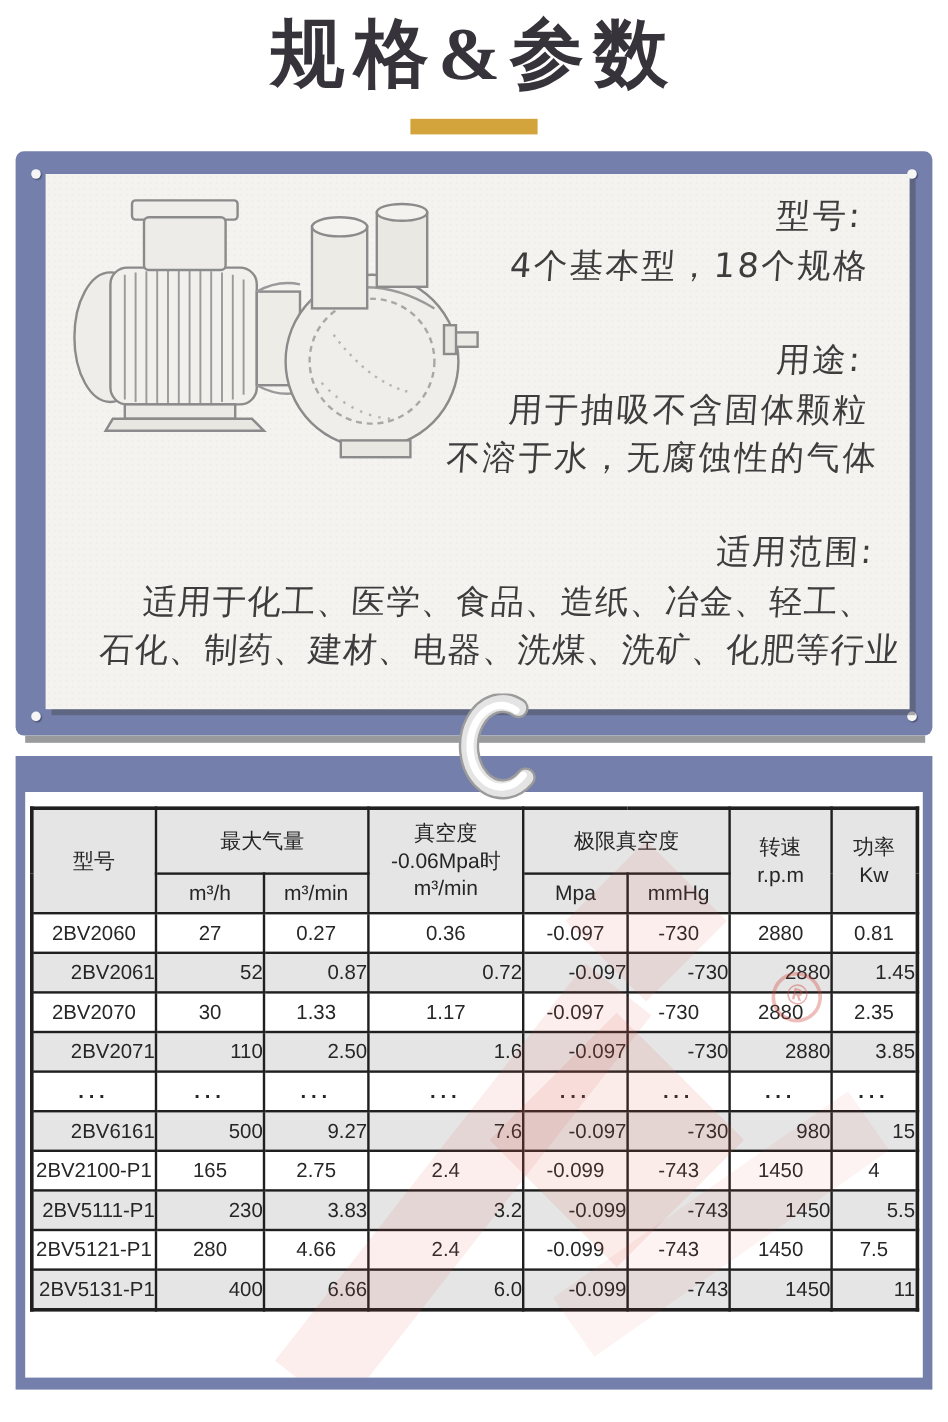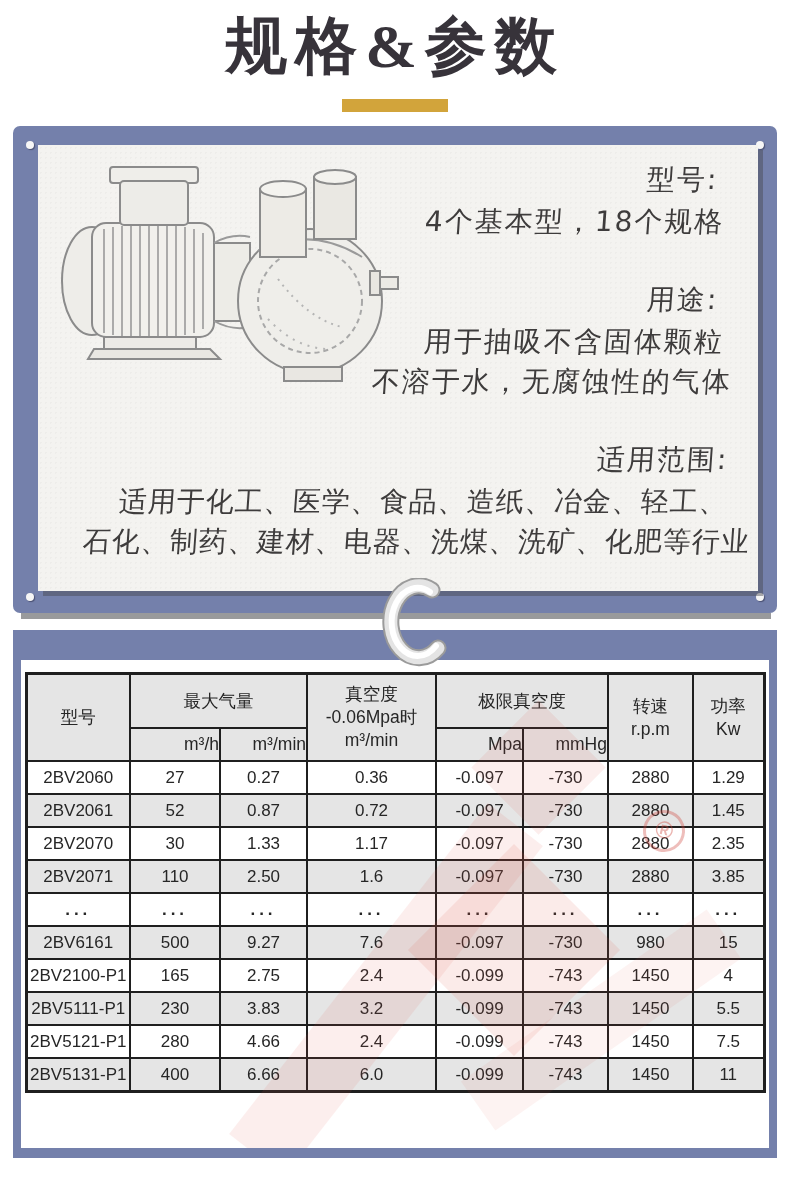--- a/index.html
+++ b/index.html
@@ -57,23 +57,23 @@
     margin:12px auto 0 auto;border-collapse:collapse;width:738px;
     font-size:17px;color:#262626;text-align:center;table-layout:fixed;
   }
   table.spec,table.spec th,table.spec td{border:2px solid #1f1f1f;}
   table.spec{border-width:3px;}
   table.spec th{
     background:rgba(25,25,30,.115);font-weight:400;font-size:17.5px;
     white-space:pre-line;line-height:1.3;padding:2px 0;
   }
   thead tr.h1 th{height:48px;}
-  thead tr.h2 th{height:27px;text-align:right;}
+  thead tr.h2 th{height:27px;}
   table.spec td{height:31px;padding:0;}
-  table.spec tr.alt td{background:rgba(25,25,30,.115);}
+  table.spec tr.alt td{background:rgba(25,25,30,.115);text-align:right;}
   table.spec td.dots{letter-spacing:4px;font-weight:700;}
   
   .wm{position:absolute;z-index:2;pointer-events:none;}
   .wm-diamond1{left:418px;top:215px;width:150px;height:150px;background:rgba(222,90,75,.12);transform:rotate(45deg);}
   .wm-diamond2{left:470px;top:60px;width:95px;height:95px;background:rgba(222,90,75,.10);transform:rotate(45deg);}
   .wm-band{left:330px;top:120px;width:70px;height:420px;background:rgba(222,90,75,.10);transform:rotate(38deg);}
   .wm-band2{left:430px;top:330px;width:300px;height:60px;background:rgba(222,90,75,.07);transform:rotate(-35deg);}
   .wm-reg{
     left:622px;top:150px;width:36px;height:36px;border:3px solid rgba(205,70,60,.35);
     border-radius:50%;color:rgba(205,70,60,.40);font-size:24px;line-height:34px;
@@ -188,21 +188,21 @@
       </thead>
       <tbody>
           <tr>
             <td>2BV2060</td>
             <td>27</td>
             <td>0.27</td>
             <td>0.36</td>
             <td>-0.097</td>
             <td>-730</td>
             <td>2880</td>
-            <td>1.29</td>
+            <td>0.81</td>
           </tr>
           <tr class="alt">
             <td>2BV2061</td>
             <td>52</td>
             <td>0.87</td>
             <td>0.72</td>
             <td>-0.097</td>
             <td>-730</td>
             <td>2880</td>
             <td>1.45</td>

